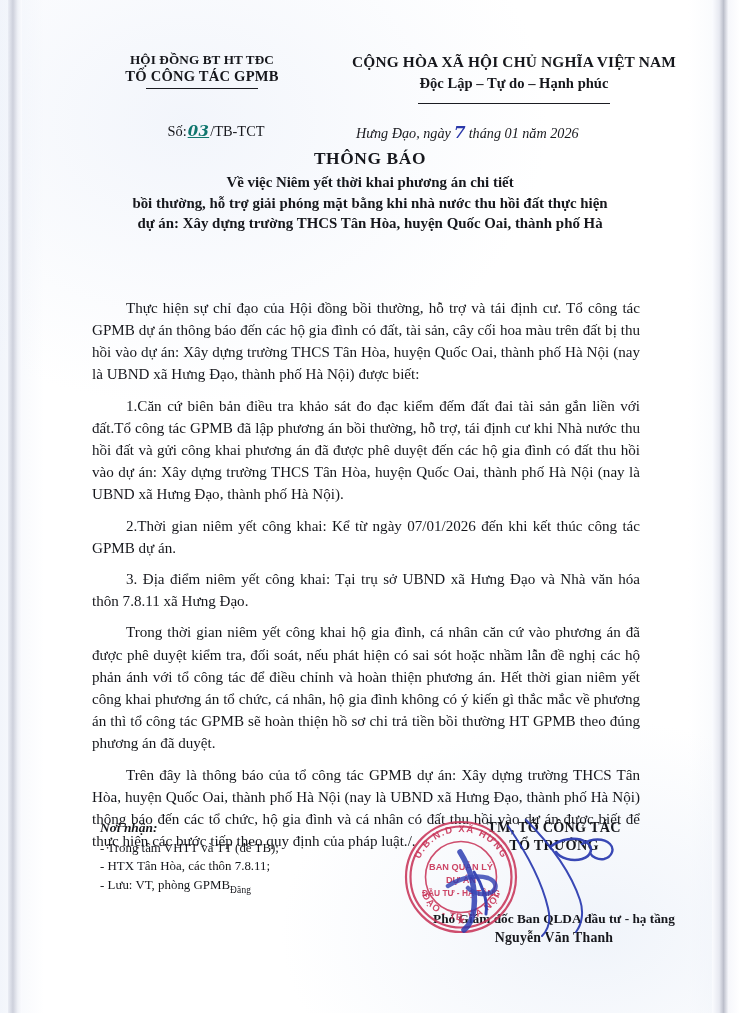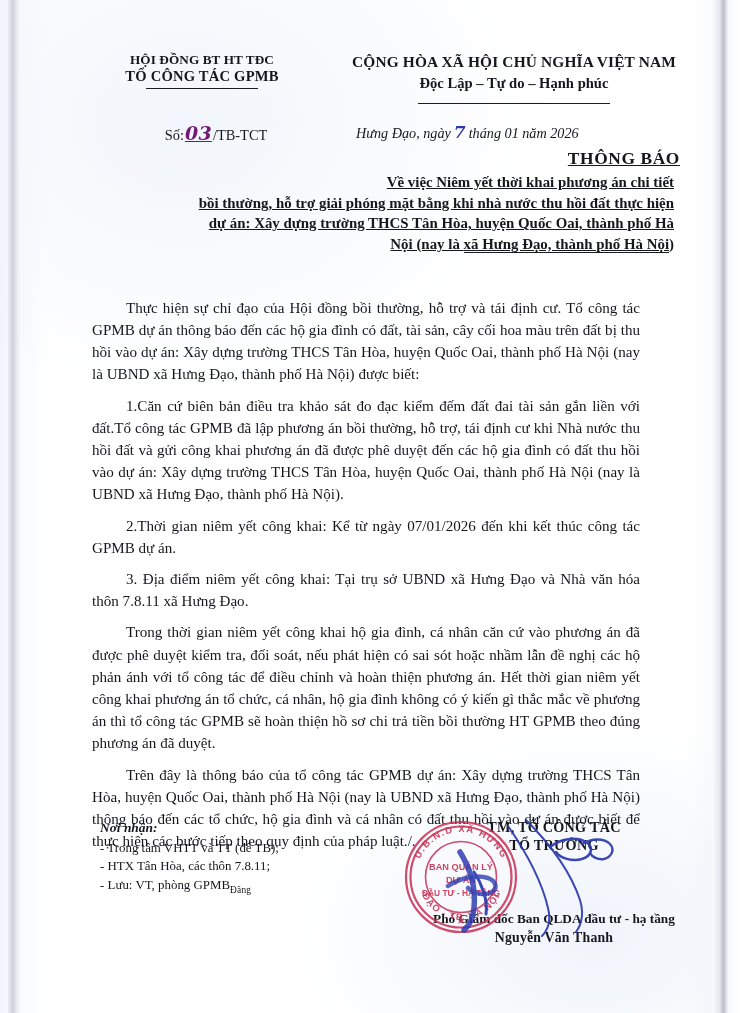--- a/index.html
+++ b/index.html
@@ -131,24 +131,24 @@
   }
   #so-block {
     width: 268px;
     margin-left: 82px;
     text-align: center;
     font-size: 14.4px;
     white-space: nowrap;
   }
   .hand {
     font-family: "DejaVu Serif", "Liberation Serif", serif;
-    color: #701a75;
+    color: #0f766e;
     font-weight: bold;
     font-style: italic;
-    font-size: 19px;
+    font-size: 15px;
     letter-spacing: .3px;
     padding: 0 1px;
     text-decoration: underline;
   }
   #date-block {
     flex: 1;
     text-align: left;
     font-size: 14.2px;
     font-style: italic;
     white-space: nowrap;
@@ -162,22 +162,21 @@
     font-size: 17px;
     padding: 0 3px;
   }
 
   
   #title-wrap {
     position: absolute;
     top: 148px;
     left: 60px;
     width: 620px;
-    text-align: right;
-    text-decoration: underline;
+    text-align: center;
   }
   #doc-type {
     font-size: 17.4px;
     font-weight: bold;
     letter-spacing: .6px;
     margin-bottom: 3px;
   }
   #doc-subject {
     font-size: 14.9px;
     font-weight: bold;
@@ -318,21 +317,20 @@
         <span>Hưng Đạo, ngày</span><span class="hand-day">7</span><span>tháng 01 năm 2026</span>
       </div>
     </div>
 
     <div id="title-wrap">
       <div id="doc-type">THÔNG BÁO</div>
       <div id="doc-subject">
         <div>Về việc Niêm yết thời khai phương án chi tiết</div>
         <div>bồi thường, hỗ trợ  giải phóng mặt bằng khi nhà nước thu hồi đất thực hiện</div>
         <div>dự án: Xây dựng trường THCS Tân Hòa, huyện Quốc Oai, thành phố Hà</div>
-        <div><span>Nội (nay là </span><span class="u-thin">xã Hưng Đạo, thành phố Hà Nội</span><span>)</span></div>
       </div>
     </div>
 
     <div id="body-wrap">
       <p class="para">Thực hiện sự chỉ đạo của Hội đồng bồi thường, hỗ trợ và tái định cư. Tổ công tác GPMB dự án thông báo đến các hộ gia đình có đất, tài sản, cây cối hoa màu trên đất bị thu hồi vào dự án: Xây dựng trường THCS Tân Hòa, huyện Quốc Oai, thành phố Hà Nội (nay là UBND xã Hưng Đạo, thành phố Hà Nội) được biết:</p>
       <p class="para">1.Căn cứ biên bản điều tra khảo sát đo đạc kiểm đếm đất đai tài sản gắn liền với đất.Tổ công tác GPMB đã lập phương án bồi thường, hỗ trợ, tái định cư khi Nhà nước thu hồi đất và gửi công khai phương án đã được phê duyệt đến các hộ gia đình có đất thu hồi vào dự án: Xây dựng trường THCS Tân Hòa, huyện Quốc Oai, thành phố Hà Nội (nay là UBND xã Hưng Đạo, thành phố Hà Nội).</p>
       <p class="para tight">2.Thời gian niêm yết công khai: Kể từ ngày 07/01/2026 đến khi kết thúc công tác GPMB dự án.</p>
       <p class="para tight">3. Địa điểm niêm yết công khai: Tại trụ sở UBND xã Hưng Đạo và Nhà văn hóa thôn 7.8.11 xã Hưng Đạo.</p>
       <p class="para">Trong thời gian niêm yết công khai hộ gia đình, cá nhân căn cứ vào phương án đã được phê duyệt kiểm tra, đối soát, nếu phát hiện có sai sót hoặc nhầm lẫn đề nghị các hộ phản ánh với tổ công tác để điều chỉnh và hoàn thiện phương án. Hết thời gian niêm yết công khai phương án tổ chức, cá nhân, hộ gia đình không có ý kiến gì thắc mắc về phương án thì tổ công tác GPMB sẽ hoàn thiện hồ sơ chi trả tiền bồi thường HT GPMB theo đúng phương án đã duyệt.</p>
       <p class="para">Trên đây là thông báo của tổ công tác GPMB dự án: Xây dựng trường THCS Tân Hòa, huyện Quốc Oai, thành phố Hà Nội (nay là UBND xã Hưng Đạo, thành phố Hà Nội) thông báo đến các tổ chức, hộ gia đình và cá nhân có đất thu hồi vào dự án được biết để thực hiện các bước tiếp theo quy định của pháp luật./.</p>

